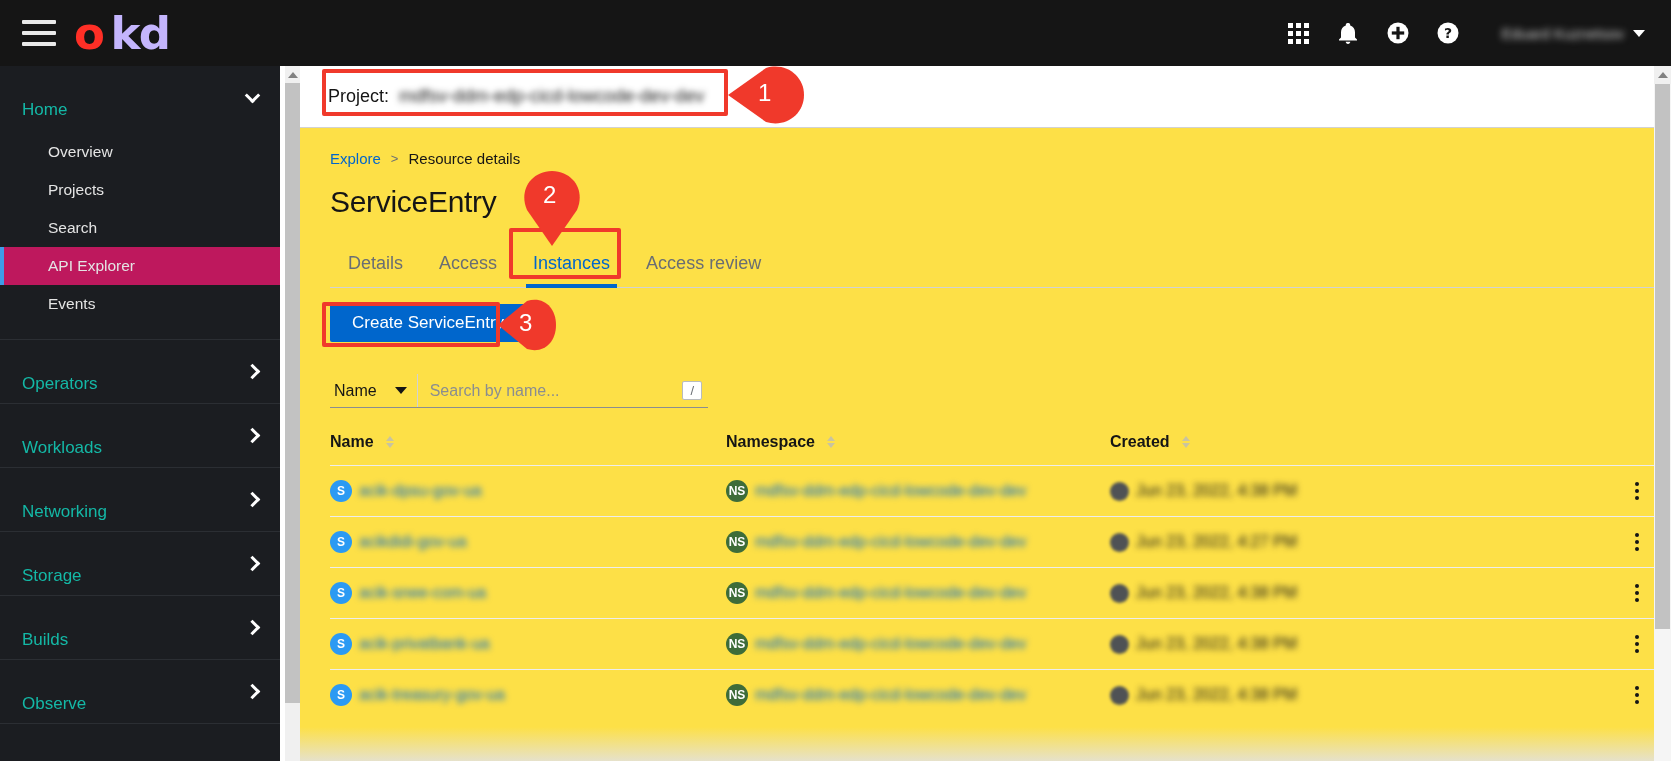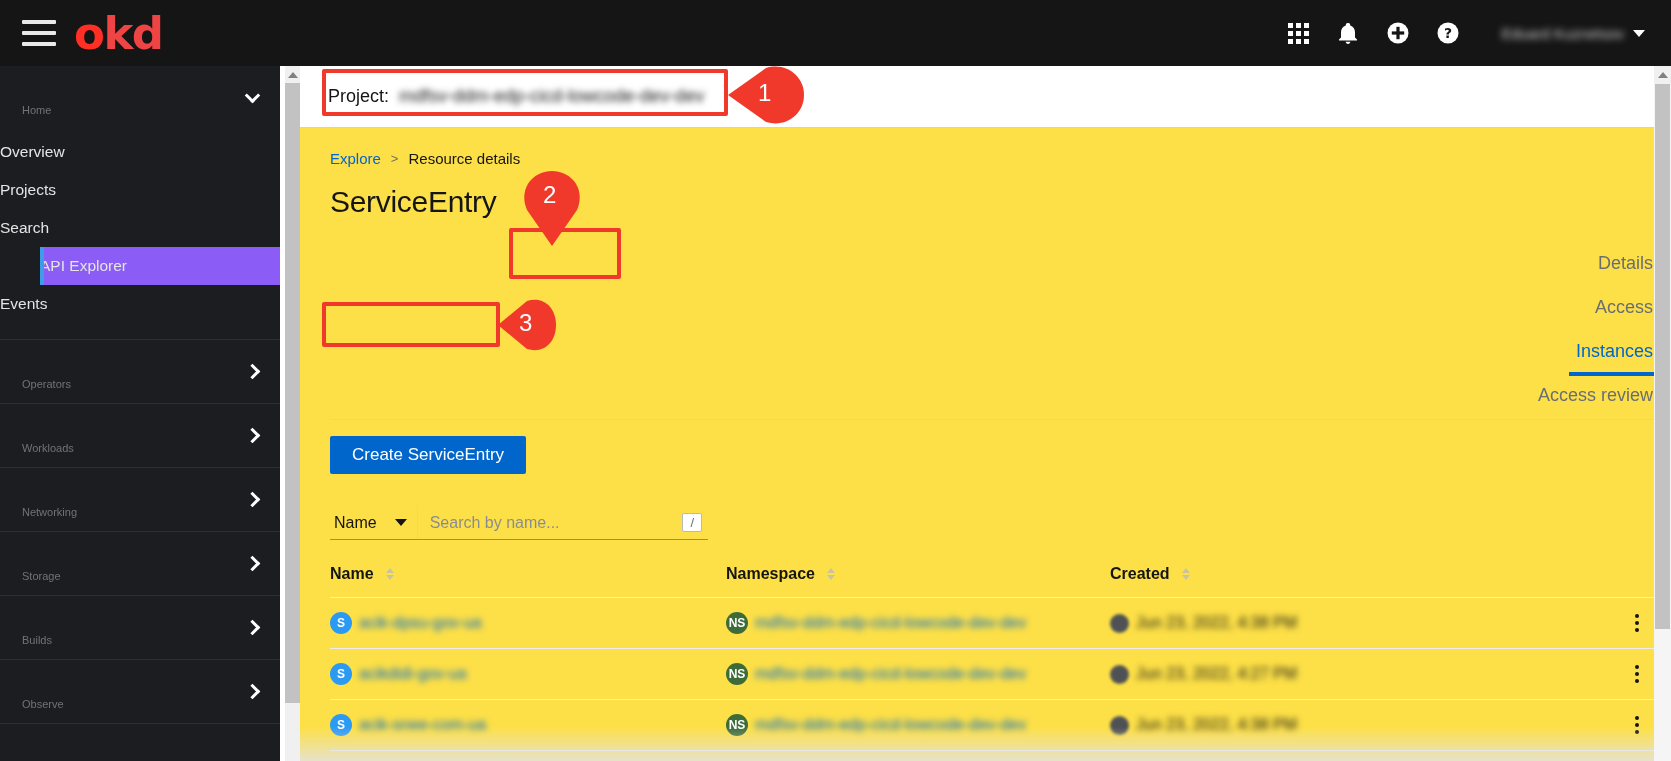--- a/index.html
+++ b/index.html
@@ -24,21 +24,21 @@
     cursor: pointer;
   }
   .hamburger i { display: block; height: 4px; background: #e9e9e9; border-radius: 1px; }
   .brand {
     font-family: "DejaVu Sans", sans-serif;
     font-size: 45px; font-weight: 700; line-height: 1;
     letter-spacing: -1.5px; user-select: none; cursor: pointer;
     display: flex; align-items: center;
   }
   .brand .o { color: #ff2f26; }
-  .brand .kd { color: #ef4444; }
+  .brand .kd { color: #c4b5fd; margin-left: 7px; }
 
   .masthead-right {
     margin-left: auto; display: flex; align-items: center;
     height: 100%; padding-right: 22px; gap: 0px;
   }
   .mh-btn {
     width: 50px; height: 66px; display: flex; align-items: center;
     justify-content: center; cursor: pointer; color: #fff;
   }
   .mh-btn svg { display: block; }
@@ -68,32 +68,32 @@
   .persp-label { color: #f0f0f0; font-size: 18px; flex: 1; }
   .persp-caret {
     width: 0; height: 0; border-left: 6px solid transparent;
     border-right: 6px solid transparent; border-top: 8px solid #ffffff;
   }
   .nav-section { border-bottom: 1px solid #2b2e33; }
   .nav-group {
     height: 63px; display: flex; align-items: center; padding: 0 22px;
     cursor: pointer; position: relative;
   }
-  .nav-group-label { color: #737373; font-size: 11px; flex: 1; margin-top: 24px; }
+  .nav-group-label { color: #14b8a6; font-size: 17px; flex: 1; margin-top: 24px; }
   .chev {
     width: 11px; height: 11px; border-right: 3px solid #ffffff;
     border-bottom: 3px solid #ffffff;
   }
   .chev.right { transform: rotate(-45deg); }
   .chev.down { transform: rotate(45deg); margin-top: -5px; }
   .nav-item {
-    height: 38px; display: flex; align-items: center; 
+    height: 38px; display: flex; align-items: center; padding-left: 48px;
     color: #e4e4e4; font-size: 15.5px; cursor: pointer; position: relative;
   }
-  .nav-item.active { background: #8b5cf6; margin-left: 40px; }
+  .nav-item.active { background: #be185d; }
   .nav-item.active::before {
     content: ""; position: absolute; left: 0; top: 0; bottom: 0;
     width: 4px; background: #3f9ce8;
   }
   .nav-sub { padding-top: 4px; padding-bottom: 16px; }
 
   
   .sb-scroll {
     position: absolute; top: 66px; left: 285px; width: 15px; height: 695px;
     background: #f0f0f0; z-index: 31;
@@ -144,21 +144,21 @@
   .bc-sep { color: #6a6e73; font-size: 13px; }
   .bc-current { color: #151515; }
 
   .page-title {
     font-size: 30px; font-weight: 400; color: #151515;
     margin-top: 18px; letter-spacing: -0.3px;
   }
 
   .tabs {
     display: flex; align-items: flex-end; gap: 0px; margin-top: 24px;
-    border-bottom: 1px solid #d2d2d2; margin-right: 0; flex-direction: column;
+    border-bottom: 1px solid #d2d2d2; margin-right: 0;
   }
   .tab {
     padding: 10px 18px 13px 18px; font-size: 18px; color: #6a6e73;
     cursor: pointer; position: relative; background: transparent;
   }
   .tab.active { color: #06c; }
   .tab.active::after {
     content: ""; position: absolute; left: 11px; right: 11px; bottom: -1px;
     height: 4px; background: #06c;
   }

